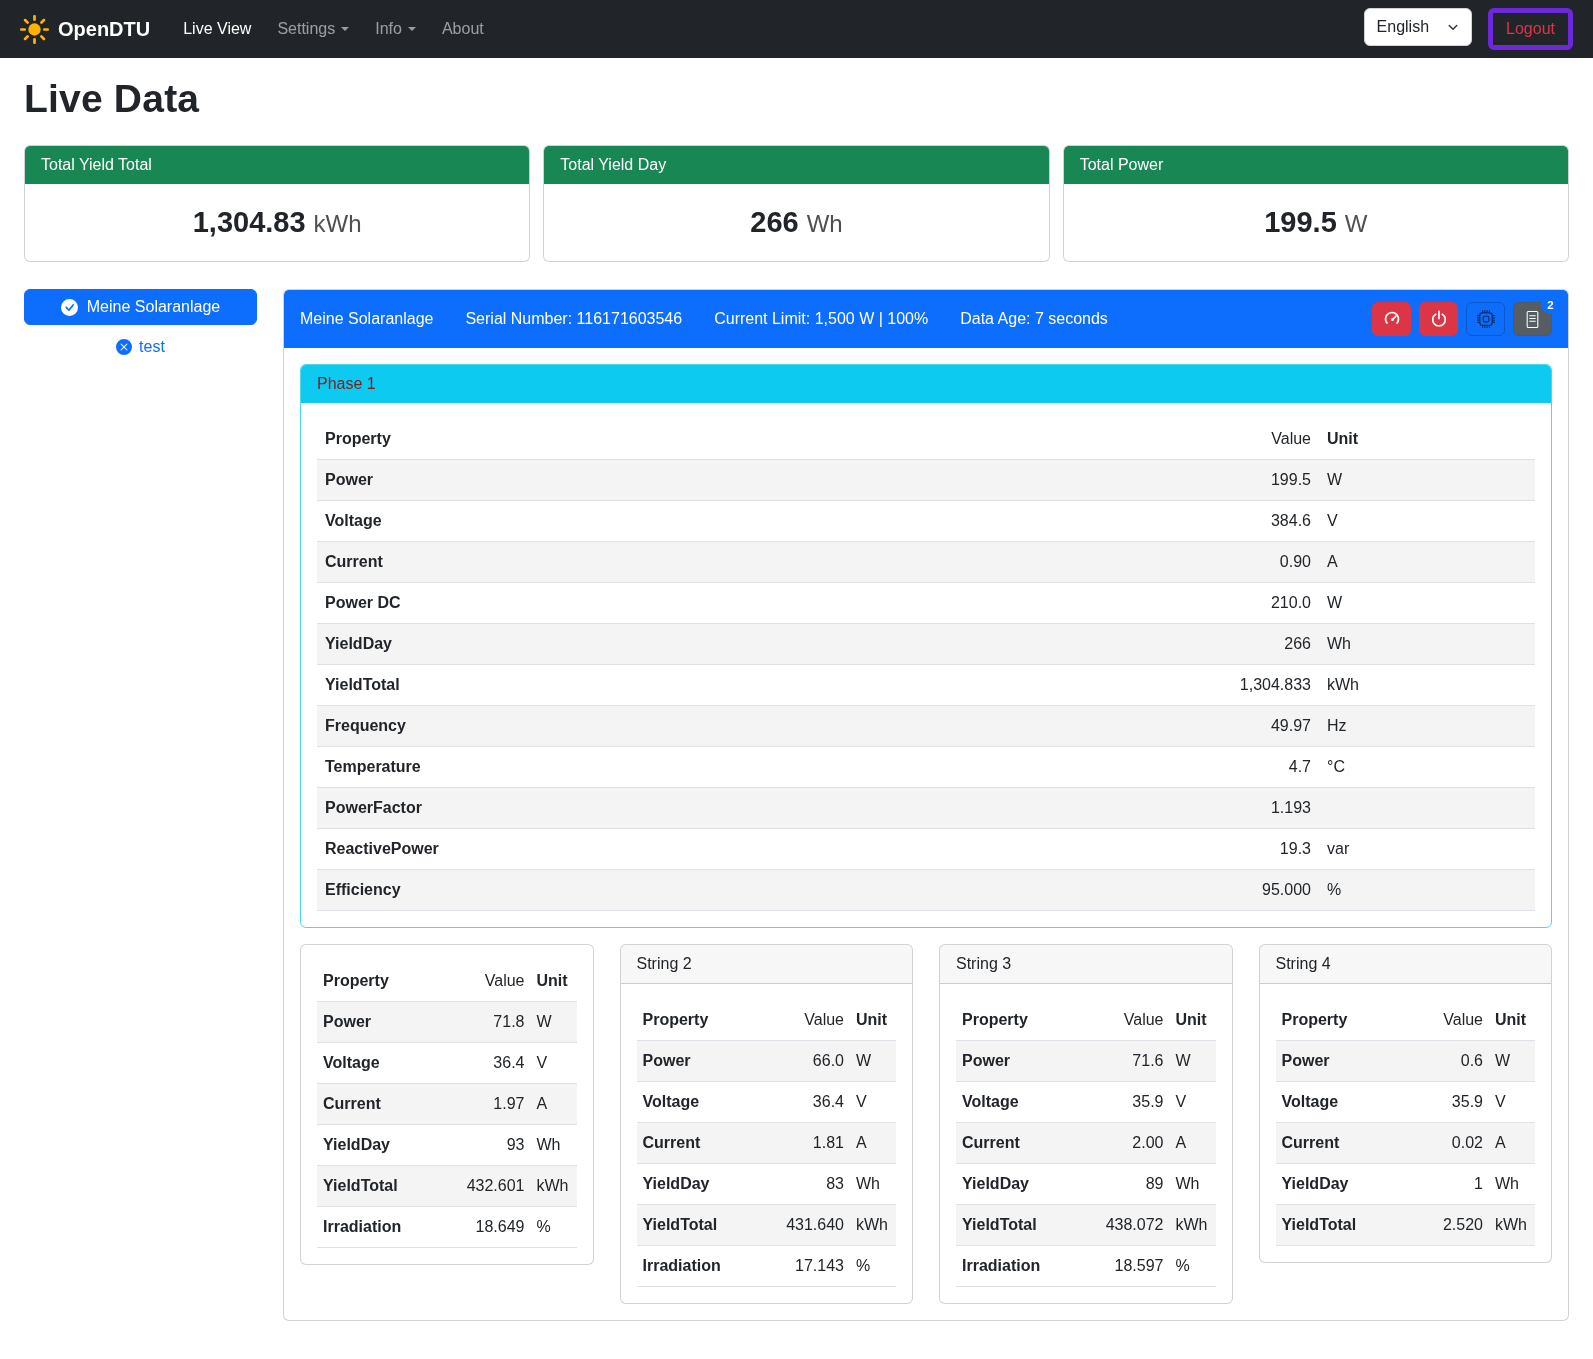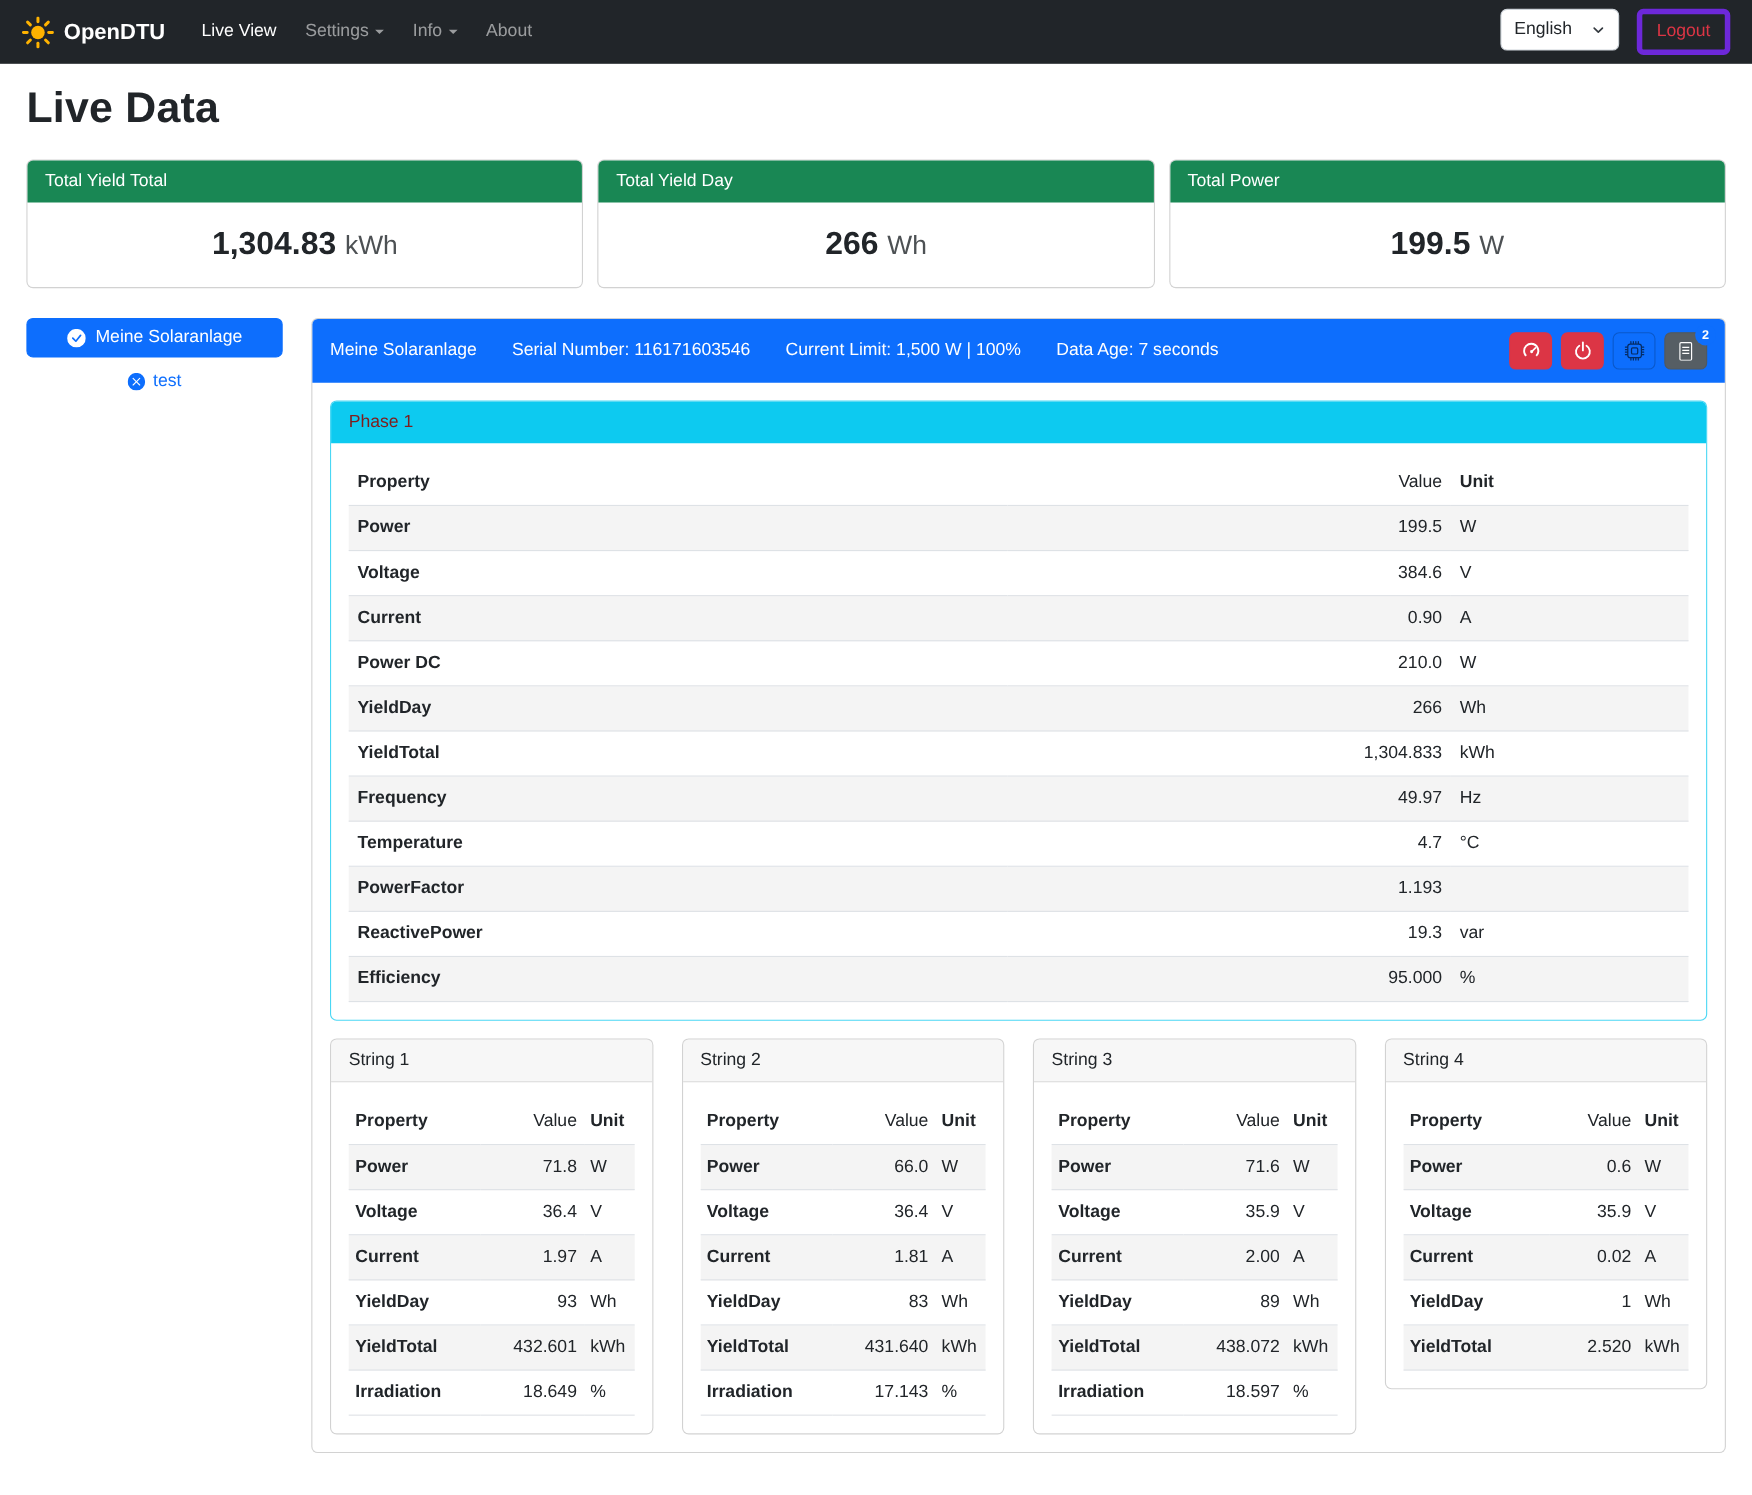--- a/index.html
+++ b/index.html
@@ -323,21 +323,20 @@
                   <td class="unit">%</td>
                 </tr>
                 </tbody>
             </table>
           </div>
         </div>
 
         <div class="strings-row">
 
           <div class="card">
-            <div class="string-header">String 1</div>
             <div class="string-body">
               <table class="t t-string">
                 <thead>
                   <tr>
                     <th class="prop">Property</th>
                     <th class="val">Value</th>
                     <th class="unit">Unit</th>
                   </tr>
                 </thead>
                 <tbody>

